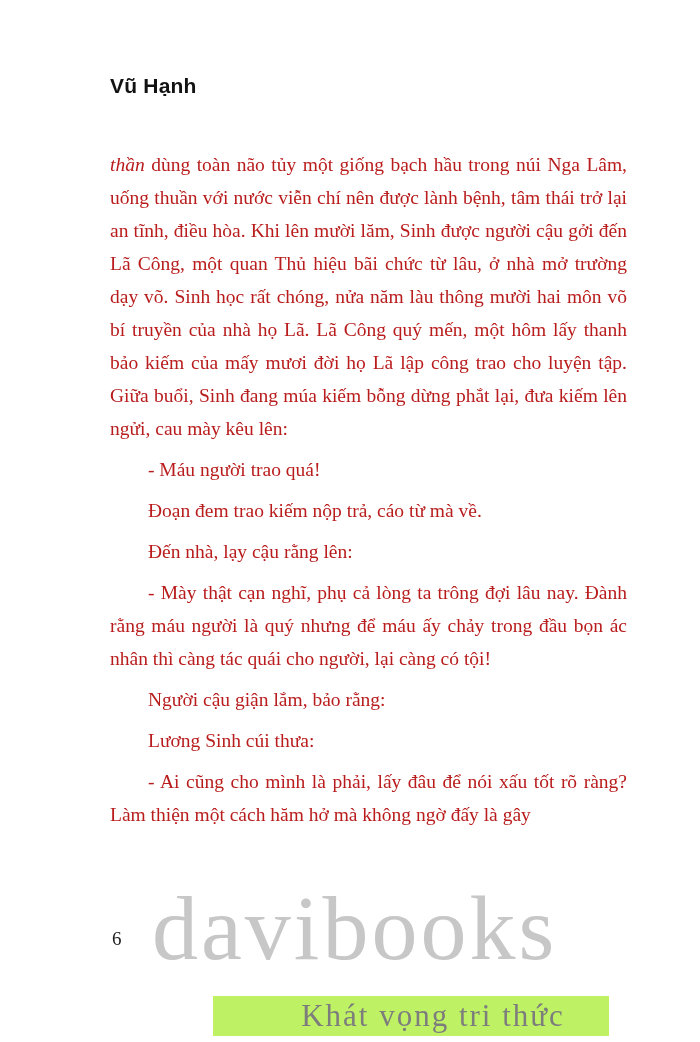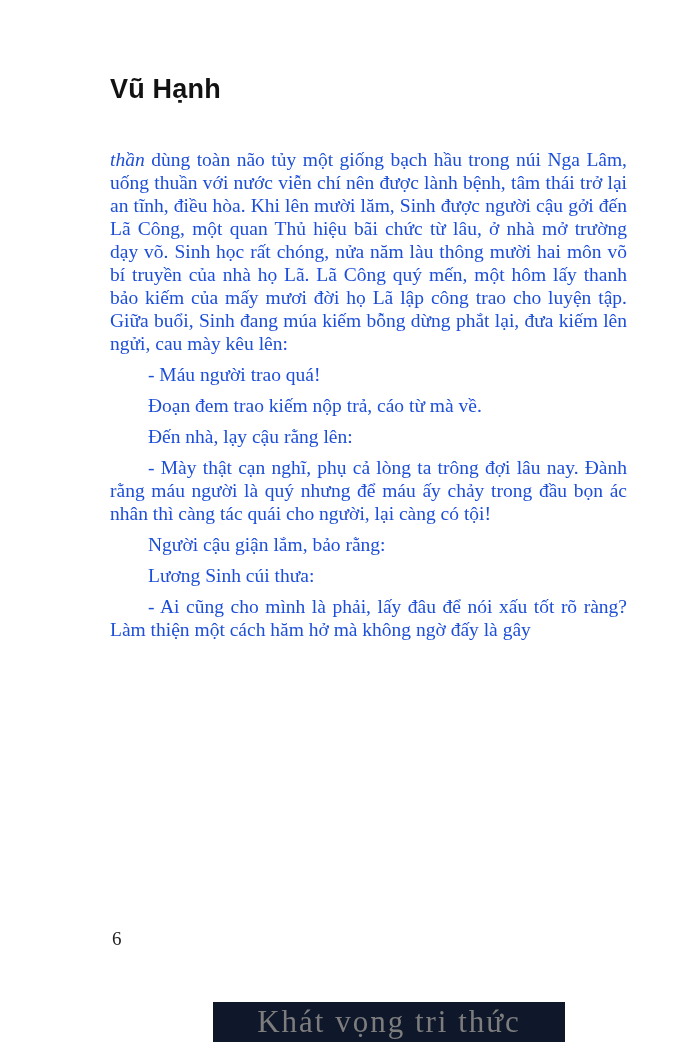--- a/index.html
+++ b/index.html
@@ -16,37 +16,37 @@
     position: absolute;
     inset: 0;
     background: #ffffff;
   }
   .author {
     position: absolute;
     top: 74px;
     left: 110px;
     font-family: "Liberation Sans", sans-serif;
     font-weight: bold;
-    font-size: 27px;
+    font-size: 21px;
     color: #121212;
     letter-spacing: 0.2px;
   }
   .body-text {
     position: absolute;
     top: 148px;
     left: 110px;
     width: 517px;
   }
   .body-text p {
     margin: 0 0 8px 0;
     font-size: 19.5px;
-    line-height: 23px;
+    line-height: 33px;
     text-align: justify;
     text-indent: 38px;
-    color: #1d4ed8;
+    color: #b91c1c;
   }
   .body-text p.no-indent { text-indent: 0; }
   .body-text i { font-style: italic; }
   .page-number {
     position: absolute;
     left: 112px;
     top: 928px;
     font-size: 19px;
     color: #222222;
   }
@@ -64,27 +64,28 @@
     top: 2px;
     font-family: "Liberation Serif", serif;
     font-size: 92px;
     line-height: 92px;
     color: #c7c7c7;
     letter-spacing: 3px;
   }
   .wm-bar {
     position: absolute;
     left: 213px;
-    top: 122px;
+    top: 116px;
     width: 352px;
     height: 40px;
-    background: #0f172a;
+    background: #bef264;
     display: flex;
     align-items: center;
     justify-content: center;
+    padding-left: 44px;
   }
   .wm-tagline {
     font-family: "Liberation Serif", serif;
     font-size: 31px;
     color: #7d7d7d;
     letter-spacing: 2px;
     white-space: nowrap;
   }
 </style>
 </head>
@@ -109,18 +110,19 @@
     <p>Người cậu giận lắm, bảo rằng:</p>
 
     <p>Lương Sinh cúi thưa:</p>
 
     <p>- Ai cũng cho mình là phải, lấy đâu để nói xấu tốt rõ ràng? Làm thiện một cách hăm hở mà không ngờ đấy là gây</p>
   </div>
 
   <div class="page-number">6</div>
 
   <div class="watermark">
+    <div class="wm-name">davibooks</div>
     <div class="wm-bar">
       <span class="wm-tagline">Khát vọng tri thức</span>
     </div>
   </div>
 
 </div>
 
 </body></html>

